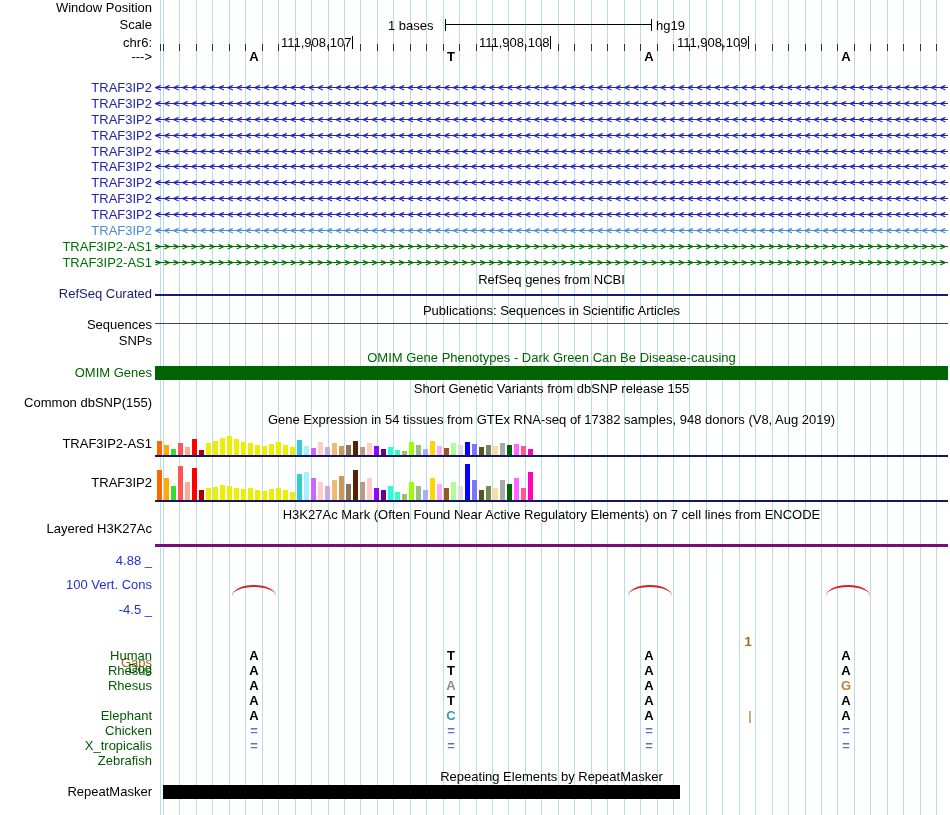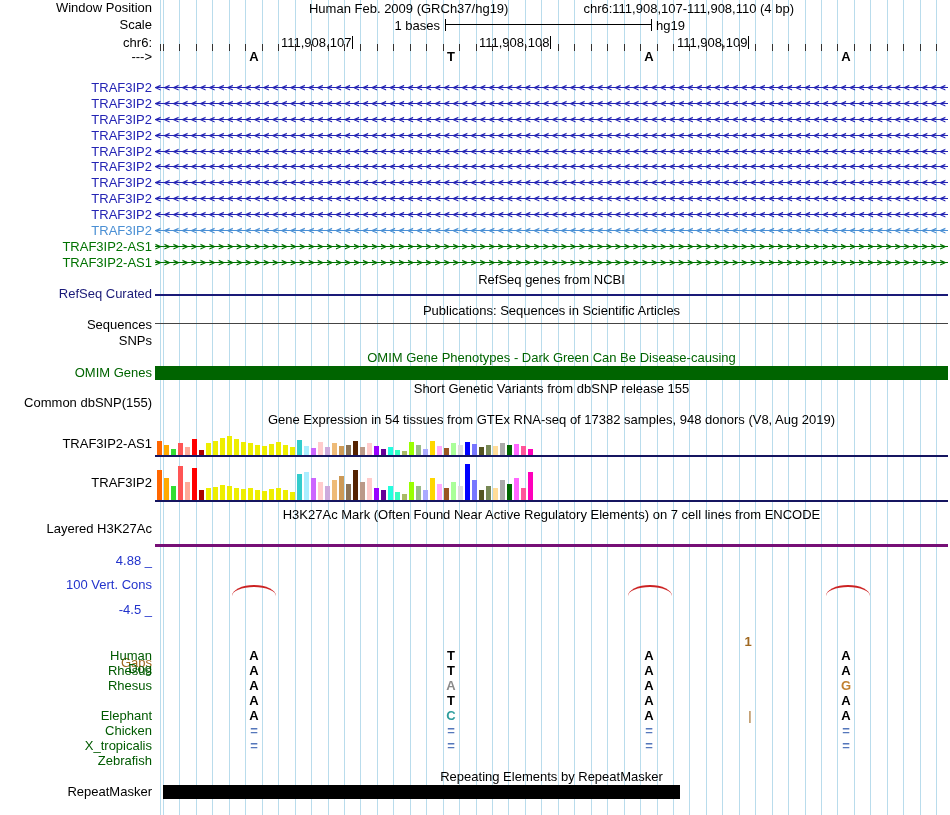--- a/index.html
+++ b/index.html
@@ -35,27 +35,23 @@
   .titlerow{position:absolute;left:155px;top:1px;width:793px;display:flex;justify-content:center;gap:75px;white-space:nowrap;}
 </style>
 </head>
 <body>
 
 <div id="page">
 
   <div class="grid"></div>
 
   <div class="lbl" style="top:1px">Window Position</div>
-  <div class="titlerow">
-    <span>Human Feb. 2009 (GRCh37/hg19)</span>
-    <span>chr6:111,908,107-111,908,110 (4 bp)</span>
-  </div>
 
   <div class="lbl" style="top:18px">Scale</div>
-  <span style="position:absolute;left:388px;top:18px;width:52px;text-align:right">1 bases</span>
+  <span style="position:absolute;left:388px;top:18px;width:52px;">1 bases</span>
   <div class="scalebar"></div>
   <span style="position:absolute;left:656px;top:18px">hg19</span>
 
   <div class="lbl" style="top:36px">chr6:</div>
   <div class="coord" style="left:281px;top:36px">
     <span>111,908,107</span>
       <span class="ctick"></span>
   </div>
   <div class="coord" style="left:479px;top:36px">
     <span>111,908,108</span>

